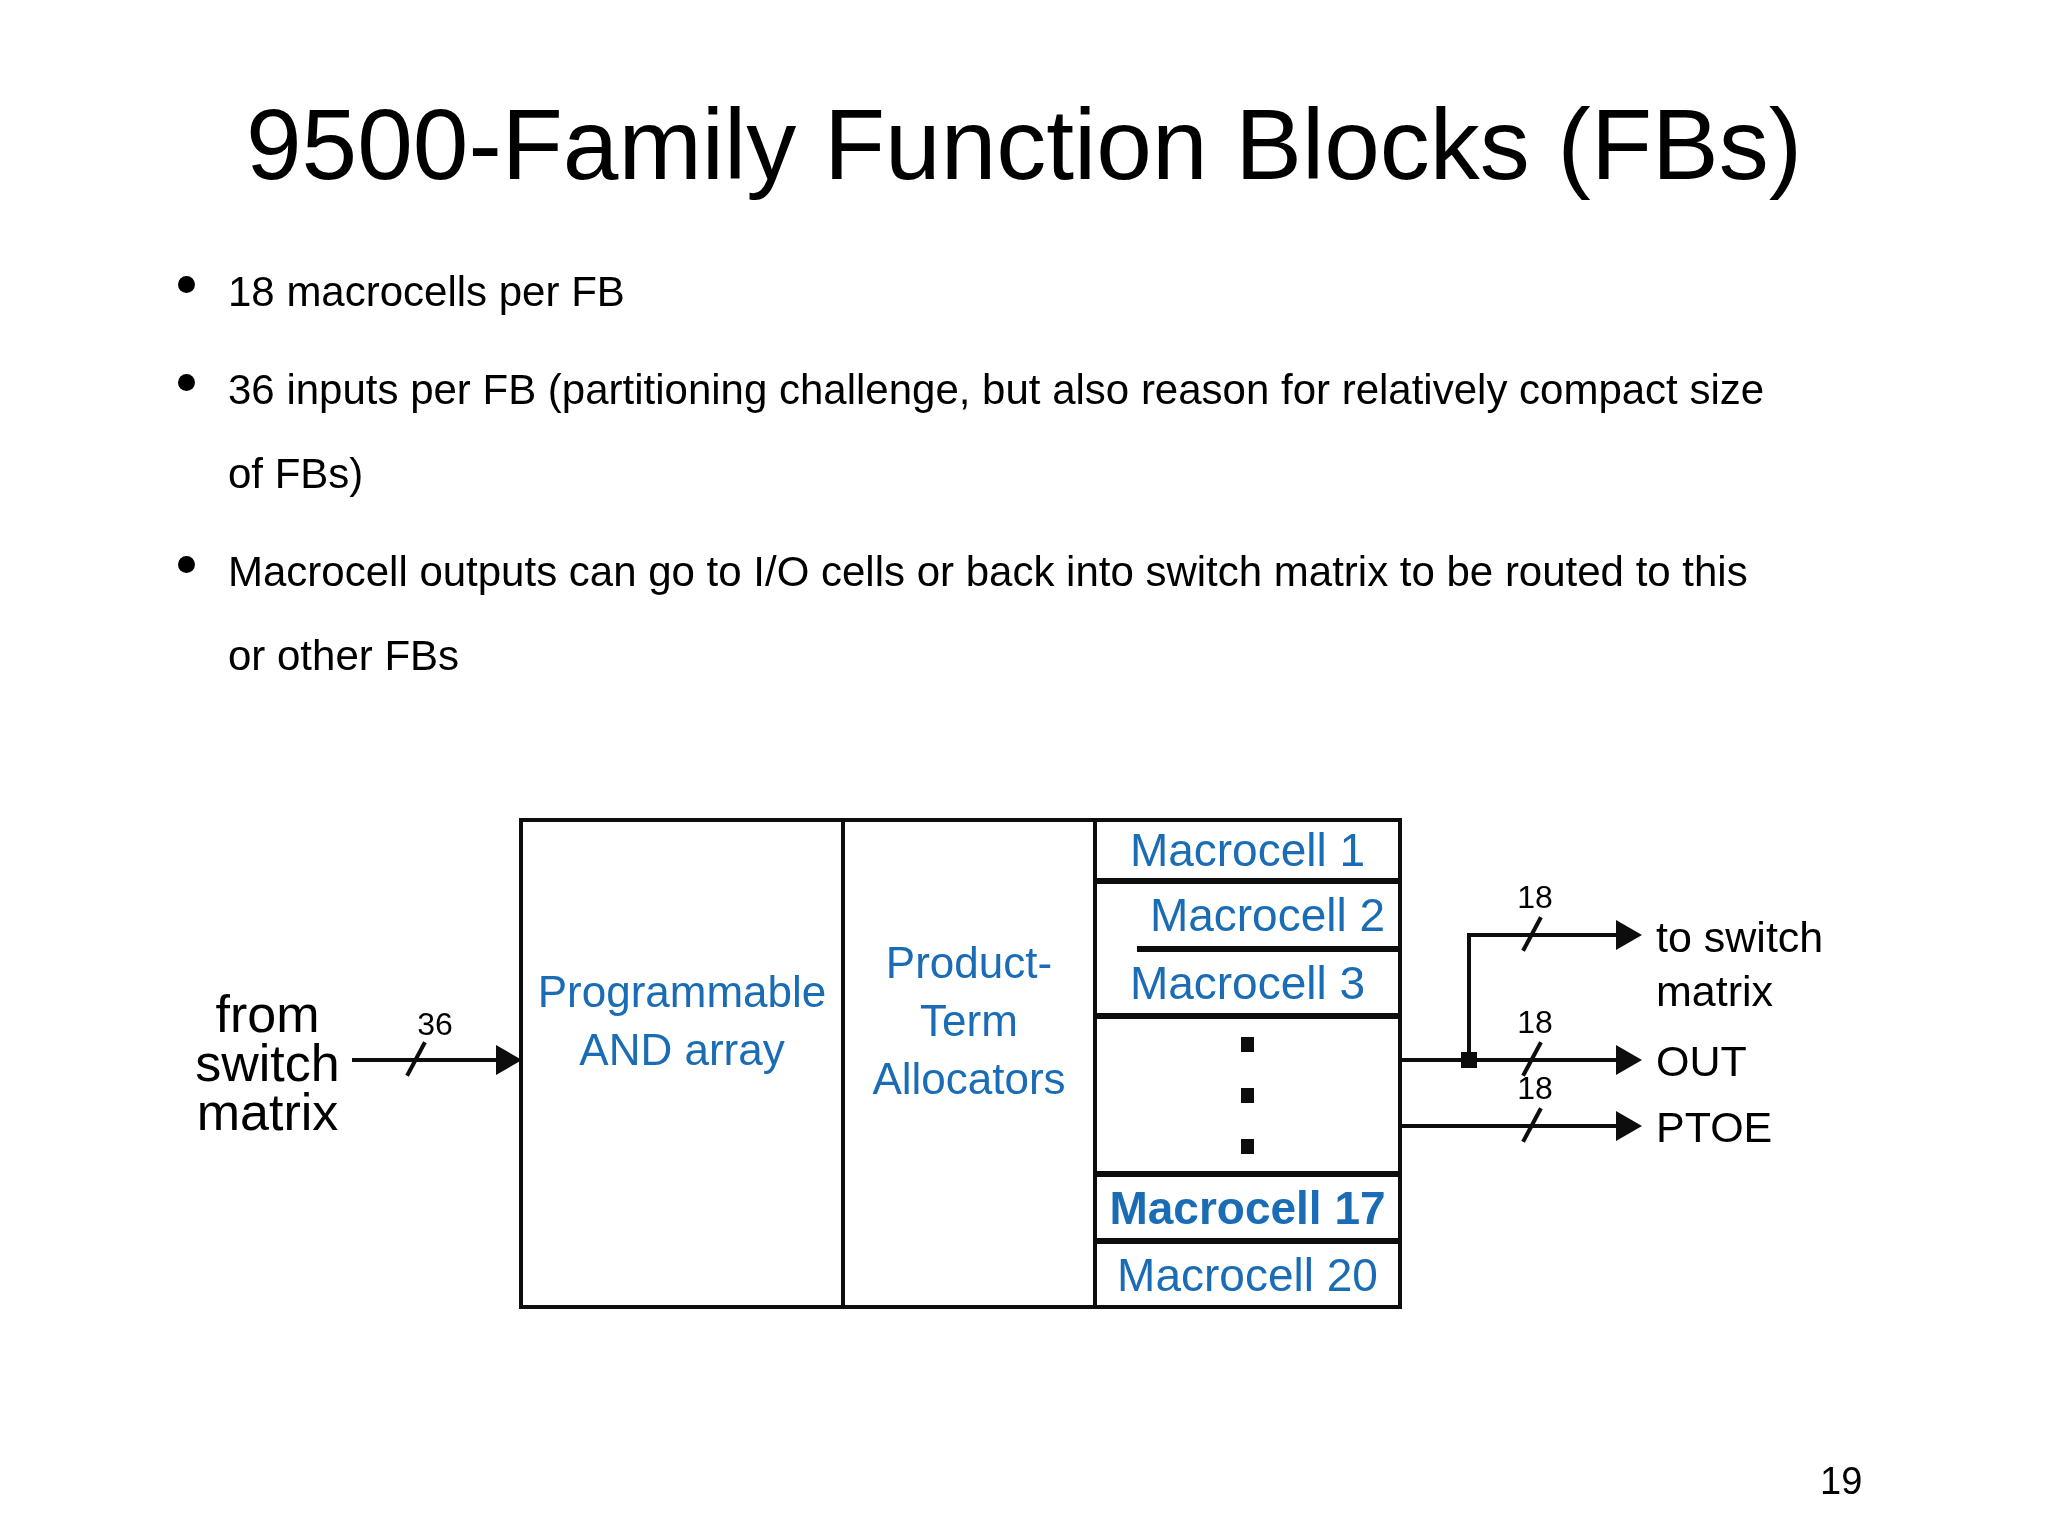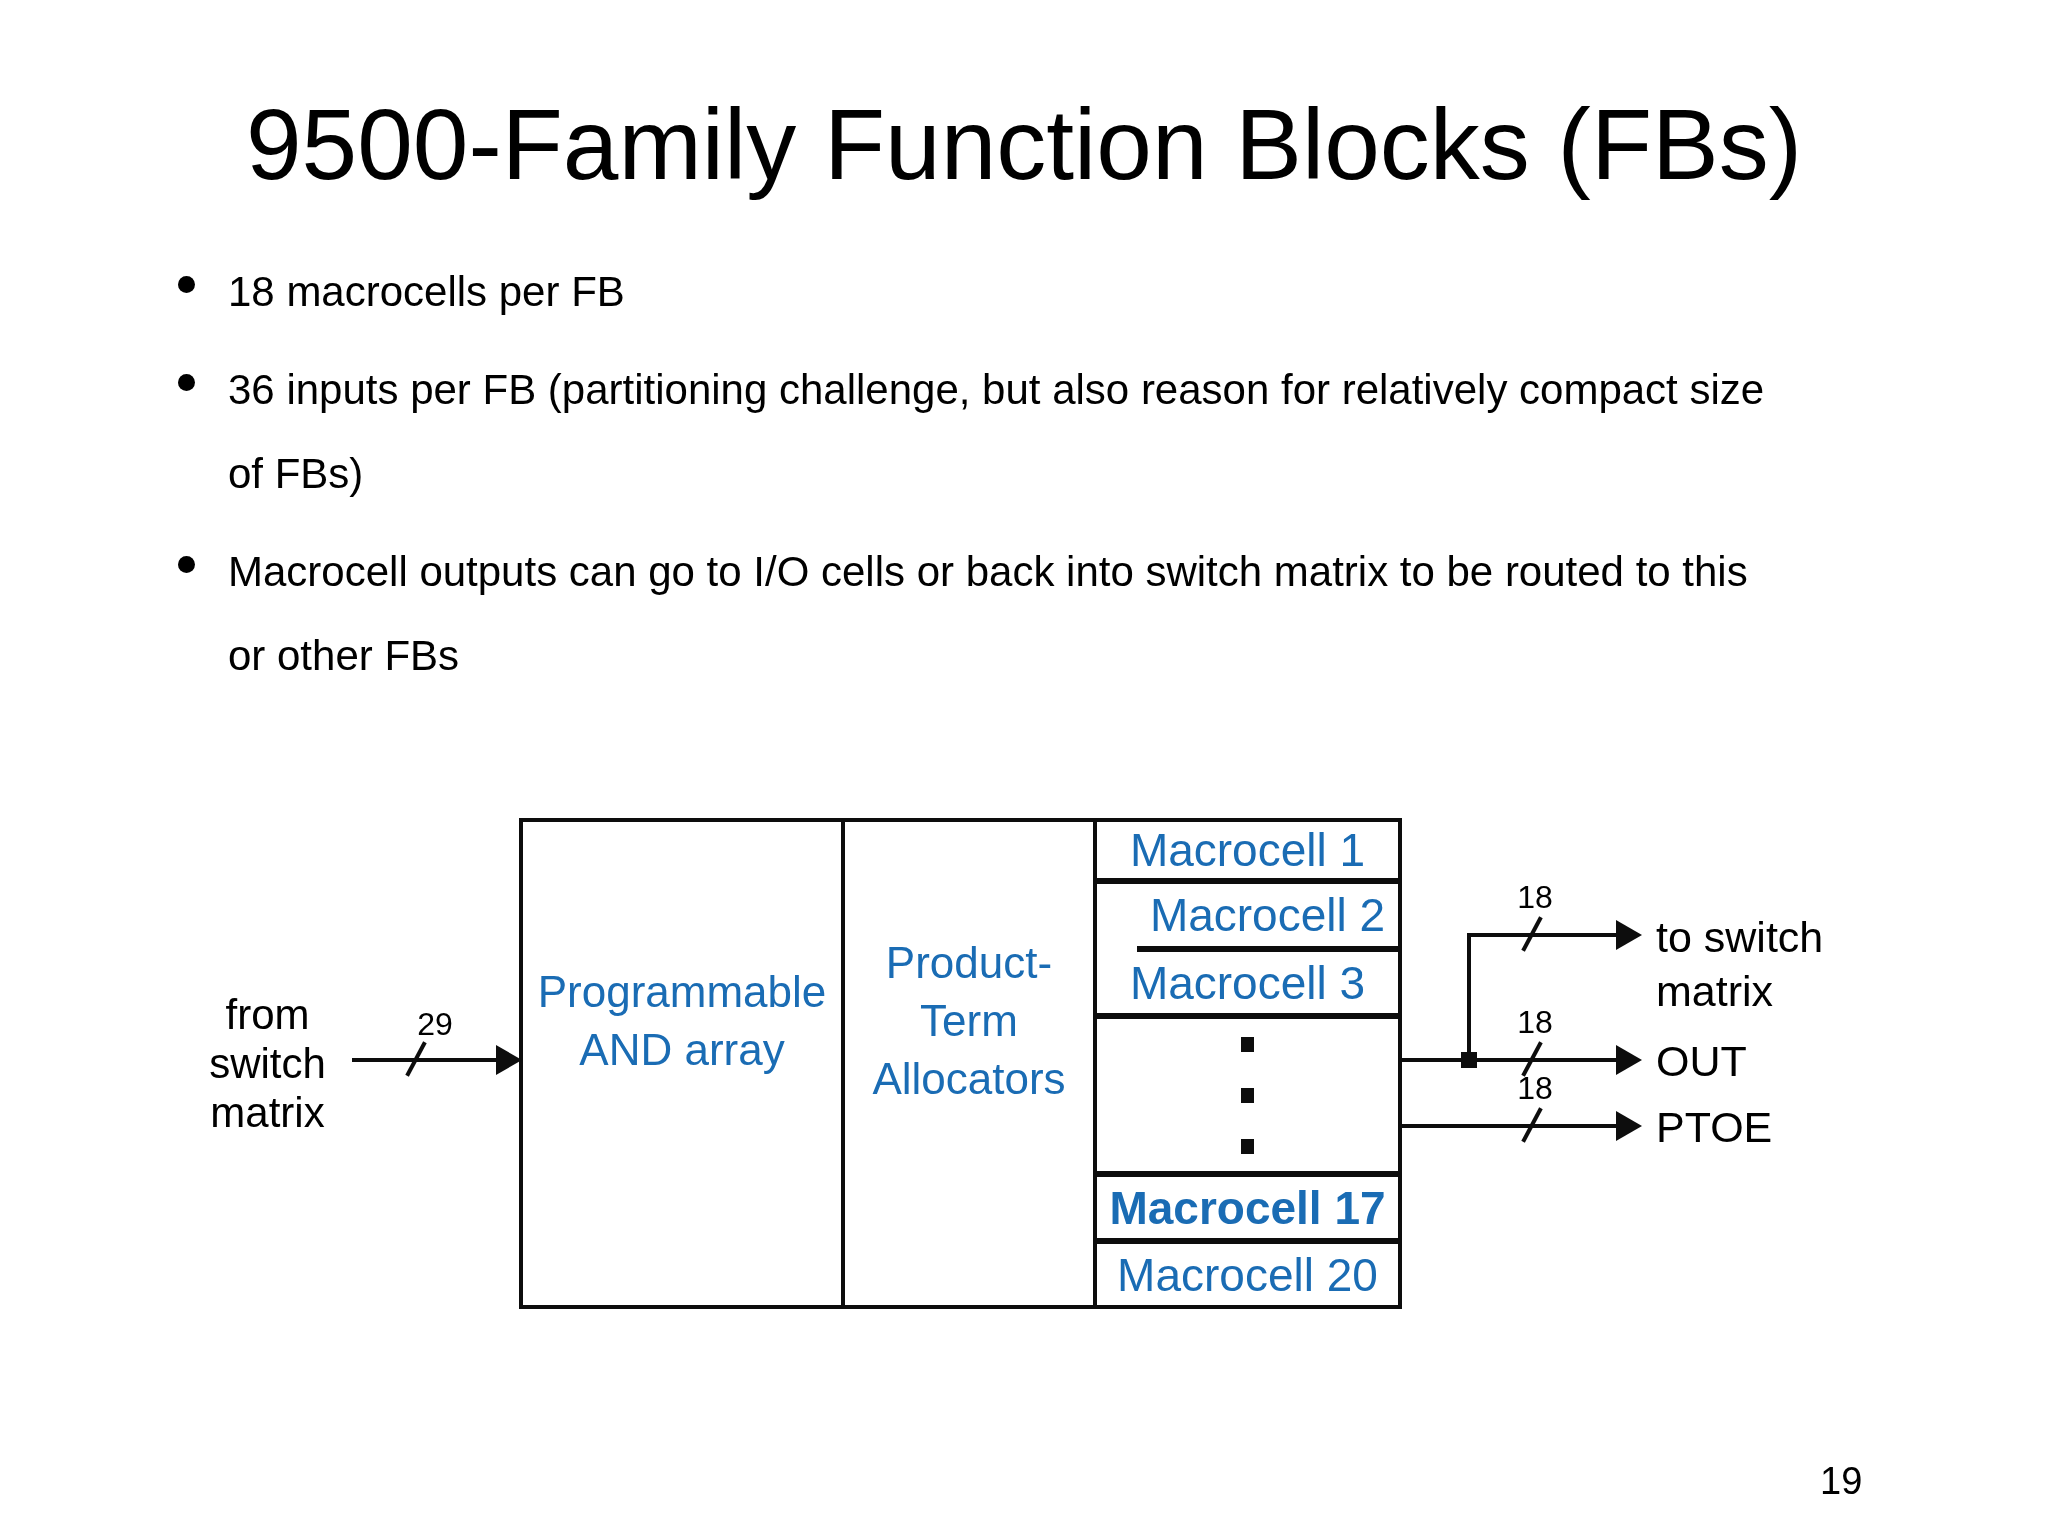--- a/index.html
+++ b/index.html
@@ -44,21 +44,21 @@
   .vline{position:absolute;width:4px;background:#0d0d0d;}
   .arrowhead{
     position:absolute;width:0;height:0;
     border-top:15px solid transparent;border-bottom:15px solid transparent;border-left:26px solid #0d0d0d;
   }
   .slash{position:absolute;width:4px;height:38px;background:#0d0d0d;transform:rotate(28deg);}
   .buslabel{position:absolute;width:60px;text-align:center;font-size:32px;color:#000;}
   .sidelabel{position:absolute;font-size:43px;line-height:50px;color:#000;white-space:nowrap;}
   .sidelabel span{display:block;line-height:54px;}
   .fromlabel{position:absolute;left:150px;top:990px;width:235px;text-align:center;
-    font-size:42px;line-height:49px;color:#000;}
+    font-size:52px;line-height:49px;color:#000;}
   .fromlabel span{display:block;}
   .junction{position:absolute;width:16px;height:16px;background:#0d0d0d;}
   .pagenum{position:absolute;left:1820px;top:1460px;width:80px;font-size:38px;color:#000;}
 </style>
 </head>
 <body>
 
 <div class="slide">
 
   <div class="title">9500-Family Function Blocks (FBs)</div>
@@ -107,21 +107,21 @@
   </div>
 
   <div class="fromlabel">
     <span>from</span>
     <span>switch</span>
     <span>matrix</span>
   </div>
   <div class="hline" style="left:352px;top:1058px;width:146px;"></div>
   <div class="arrowhead" style="left:496px;top:1045px;"></div>
   <div class="slash" style="left:414px;top:1040px;"></div>
-  <div class="buslabel" style="left:405px;top:1006px;">29</div>
+  <div class="buslabel" style="left:405px;top:1006px;">36</div>
 
   <div class="vline" style="left:1467px;top:933px;height:129px;"></div>
   <div class="junction" style="left:1461px;top:1052px;"></div>
   <div class="hline" style="left:1467px;top:933px;width:151px;"></div>
   <div class="arrowhead" style="left:1616px;top:920px;"></div>
   <div class="slash" style="left:1530px;top:915px;"></div>
   <div class="buslabel" style="left:1505px;top:879px;">18</div>
   <div class="sidelabel" style="left:1656px;top:910px;">
     <span>to switch</span>
     <span>matrix</span>

